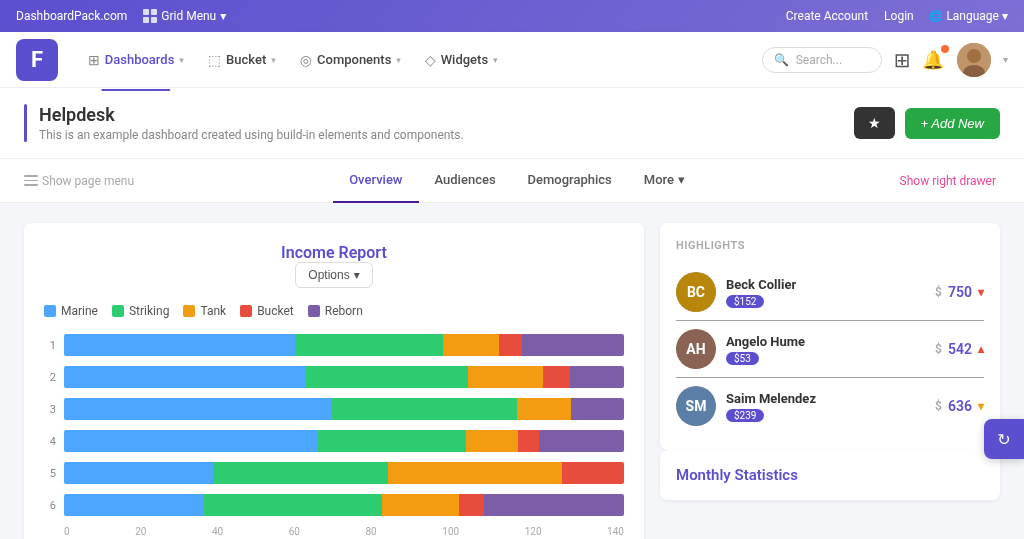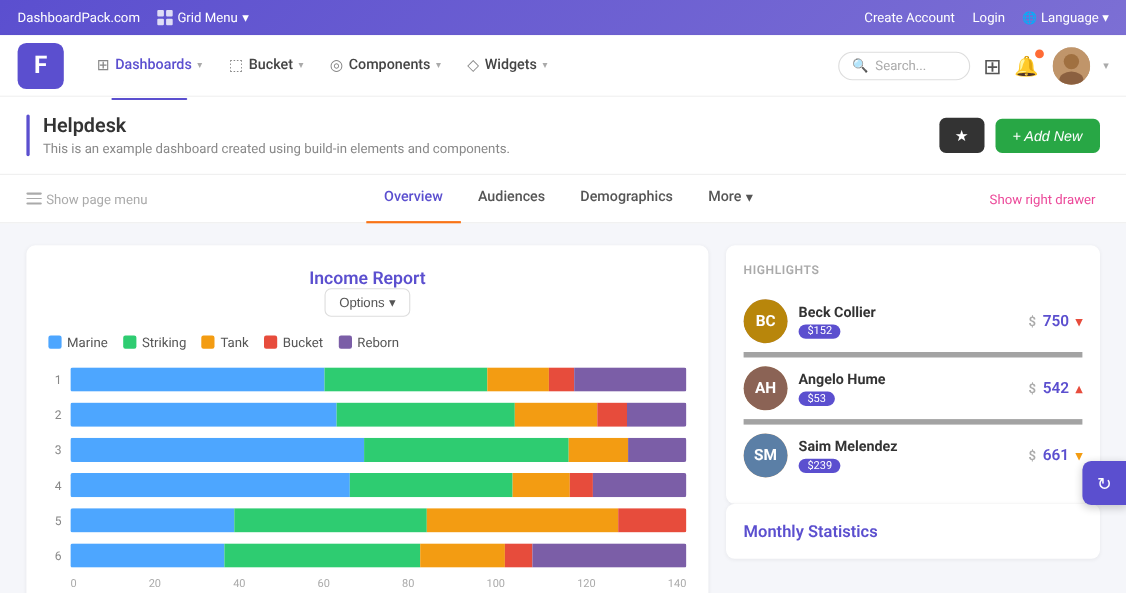--- a/index.html
+++ b/index.html
@@ -108,21 +108,21 @@
     }
     .tab-bar-left { display: flex; align-items: center; gap: 4px; color: #aaa; font-size: 12px; margin-right: auto; cursor: pointer; }
     .tab-bar-left .hamburger { display: flex; flex-direction: column; gap: 3px; }
     .tab-bar-left .hamburger span { width: 14px; height: 1.5px; background: #aaa; border-radius: 2px; }
     .tabs { display: flex; align-items: center; gap: 0; }
     .tab {
       padding: 0 16px; height: 44px; display: flex; align-items: center;
       cursor: pointer; font-size: 13px; color: #555; font-weight: 500;
       position: relative; border-bottom: 2px solid transparent;
     }
-    .tab.active { color: #5b4fcf; border-bottom: 2px solid #f97316; }
+    .tab.active { color: #5b4fcf; border-bottom: 2px solid #4c1d95; }
     .tab-more { display: flex; align-items: center; gap: 4px; }
     .tab-bar-right { display: flex; align-items: center; gap: 4px; color: #ec4899; font-size: 12px; margin-left: auto; cursor: pointer; }
 
     
     .main-content {
       display: flex; gap: 16px;
       padding: 20px 24px;
     }
 
     
@@ -156,21 +156,21 @@
     .highlights-panel {
       width: 340px; flex-shrink: 0;
       display: flex; flex-direction: column; gap: 0;
     }
     .highlights-card {
       background: #fff; border-radius: 8px;
       padding: 16px;
       box-shadow: 0 1px 4px rgba(0,0,0,0.06);
     }
     .highlights-title { font-size: 11px; color: #aaa; font-weight: 600; letter-spacing: 0.5px; text-transform: uppercase; margin-bottom: 12px; }
-    .highlight-item { display: flex; align-items: center; gap: 10px; padding: 8px 0; border-bottom: 5px solid #a3a3a3; }
+    .highlight-item { display: flex; align-items: center; gap: 10px; padding: 8px 0; border-bottom: 1px solid #a3a3a3; }
     .highlight-item:last-child { border-bottom: none; }
     .highlight-avatar { width: 40px; height: 40px; border-radius: 50%; background: #c0a080; flex-shrink: 0; overflow: hidden; }
     .highlight-avatar-inner { width: 40px; height: 40px; display: flex; align-items: center; justify-content: center; font-size: 14px; font-weight: bold; color: #fff; border-radius: 50%; }
     .highlight-info { flex: 1; }
     .highlight-name { font-size: 13px; font-weight: 700; color: #333; }
     .highlight-badge { display: inline-block; background: #5b4fcf; color: #fff; font-size: 10px; border-radius: 10px; padding: 1px 8px; margin-top: 3px; }
     .highlight-amount { display: flex; align-items: center; gap: 6px; font-size: 14px; font-weight: 600; color: #5b4fcf; }
     .highlight-amount .dollar { font-size: 12px; color: #aaa; }
     .trend-up { color: #e74c3c; font-size: 12px; }
     .trend-down { color: #e74c3c; font-size: 12px; }
@@ -462,21 +462,21 @@
       <div class="highlight-item">
         <div class="highlight-avatar">
           <div class="highlight-avatar-inner" style="background:#5b7fa6">SM</div>
         </div>
         <div class="highlight-info">
           <div class="highlight-name">Saim Melendez</div>
           <span class="highlight-badge">$239</span>
         </div>
         <div class="highlight-amount">
           <span class="dollar">$</span>
-          <span>661</span>
+          <span>636</span>
           <span class="trend-neutral">▾</span>
         </div>
       </div>
     </div>
 
     <div class="monthly-stats">
       <h3>Monthly Statistics</h3>
     </div>
   </div>
 </div>

